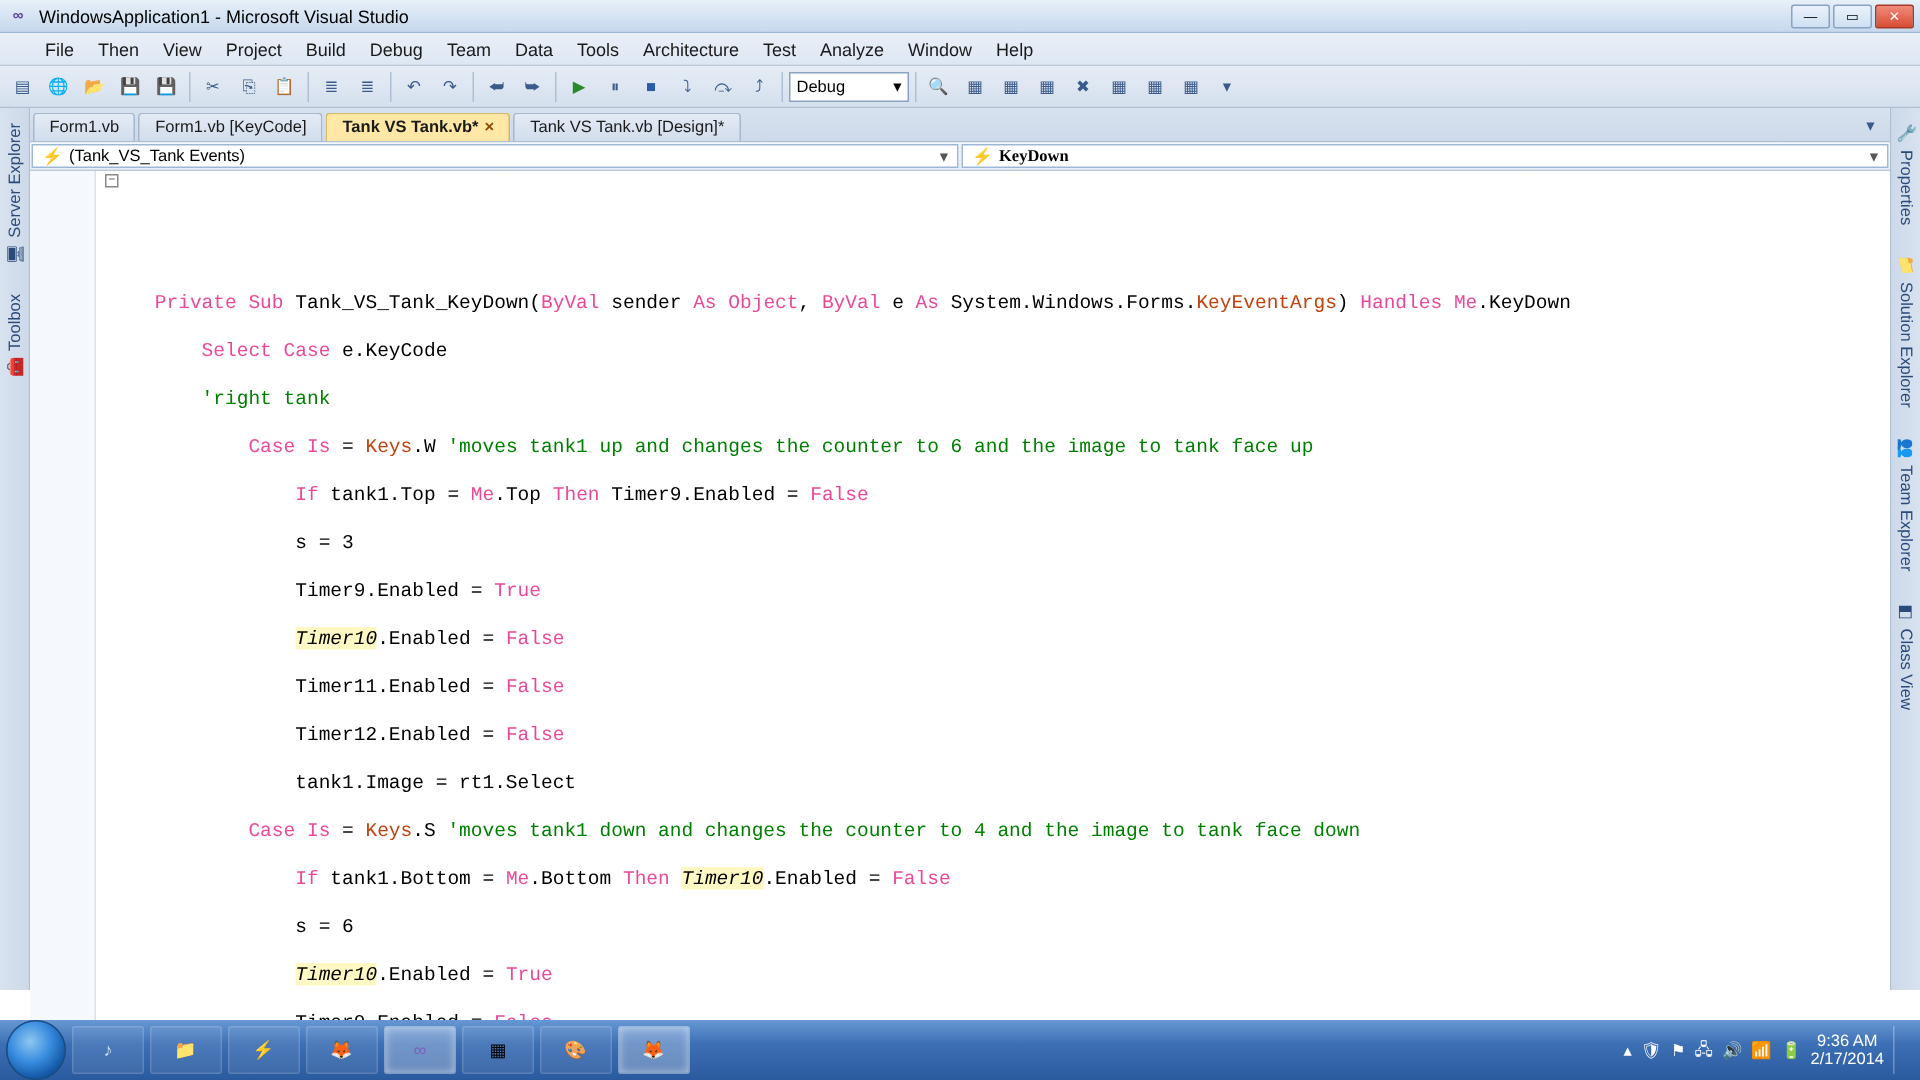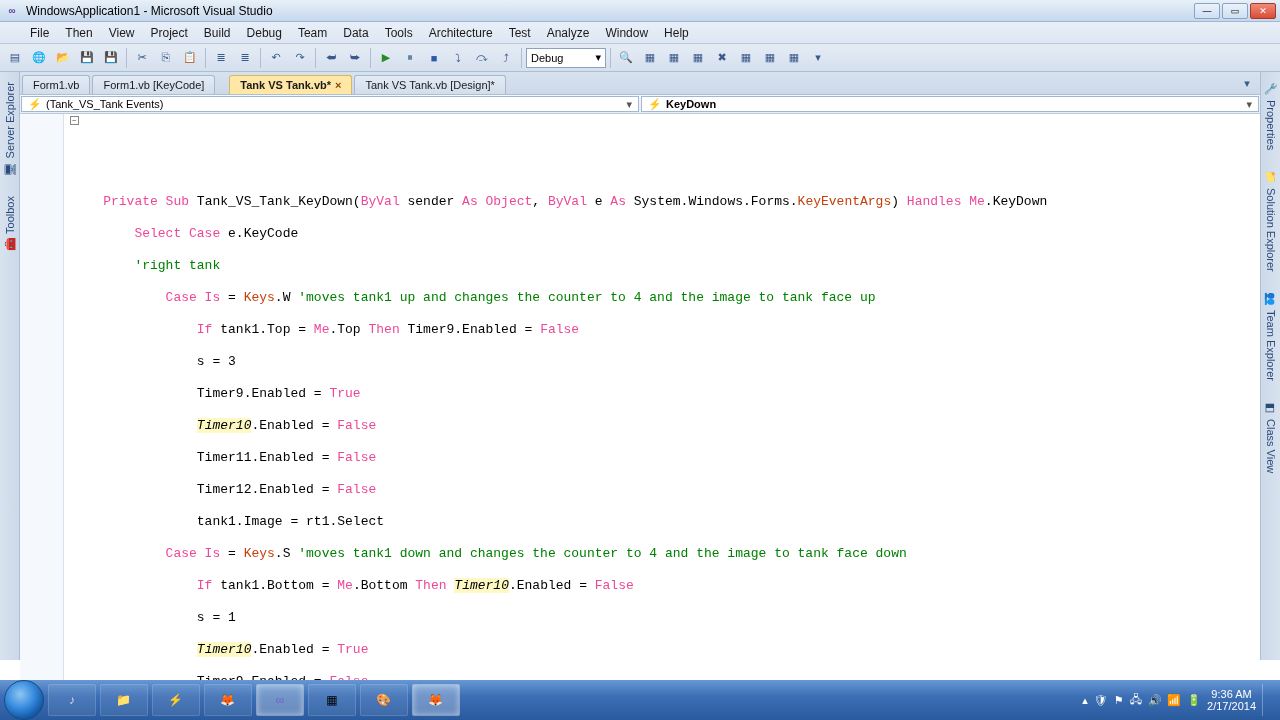--- a/index.html
+++ b/index.html
@@ -11,21 +11,21 @@
 .winbtn { width: 26px; height: 16px; border: 1px solid #8aa3c2; background: linear-gradient(to bottom,#eaf2fb,#cfe0f2); border-radius: 2px; display: flex; align-items: center; justify-content: center; font-size: 9px; cursor: pointer; }
 .winbtn.close { background: linear-gradient(to bottom,#f08b7a,#d84d34); color: #fff; border-color: #a53a28; }
 .menubar { height: 22px; background: linear-gradient(to bottom,#e9eff7,#dde7f3); display: flex; align-items: center; padding: 0 22px; border-bottom: 1px solid #bcc9da; }
 .menubar span { padding: 2px 8px; cursor: pointer; color: #1a1a1a; font-size: 12px; }
 .toolbar { height: 28px; background: linear-gradient(to bottom,#e5ecf5,#d5e0ee); border-bottom: 1px solid #aebfd4; display: flex; align-items: center; padding: 0 4px; gap: 2px; }
 .tbtn { width: 22px; height: 22px; display: flex; align-items: center; justify-content: center; cursor: pointer; border-radius: 2px; font-size: 11px; color: #3a5a8a; }
 .tsep { width: 1px; height: 20px; background: #aebfd4; margin: 0 2px; }
 .config-dd { height: 20px; border: 1px solid #8aa3c2; background: #fff; padding: 0 4px; font-size: 11px; min-width: 80px; display: flex; align-items: center; justify-content: space-between; cursor: pointer; }
 .doctabs { height: 24px; background: linear-gradient(to bottom,#d8e2ef,#cdd9e9); display: flex; align-items: flex-end; padding: 0 2px; border-bottom: 1px solid #aebfd4; }
 .doctab { padding: 3px 10px; margin-right: 2px; background: linear-gradient(to bottom,#e3ebf5,#d2ddec); border: 1px solid #a8b8cc; border-bottom: none; cursor: pointer; font-size: 11px; display: flex; align-items: center; gap: 4px; border-top-left-radius: 3px; border-top-right-radius: 3px; color: #1a1a1a; }
-.doctab.active { background: #ffe8a6; border-color: #d4b868; font-weight: bold; margin-left: 12px; }
+.doctab.active { background: #ffe8a6; border-color: #d4b868; font-weight: bold; }
 .doctab .x { color: #8a4a00; font-weight: bold; cursor: pointer; }
 .classbar { height: 22px; background: linear-gradient(to bottom,#f5f8fc,#e8eef6); display: flex; border-bottom: 1px solid #bcc9da; }
 .classdd { flex: 1; border: 1px solid #9db7d4; margin: 1px; background: #fff; display: flex; align-items: center; padding: 0 6px; font-size: 11px; cursor: pointer; gap: 4px; }
 .classdd .ico { width: 14px; height: 14px; display: inline-flex; align-items: center; justify-content: center; }
 .classdd .dd-arrow { margin-left: auto; color: #555; }
 .code-area { flex: 1; display: flex; background: #fff; }
 .code-editor { flex: 1; font-family: Consolas, "Courier New", monospace; font-size: 13px; line-height: 16px; white-space: pre; overflow: hidden; padding: 0 4px; color: #000; position: relative; }
 .code-line { display: block; }
 .kw { color: #ec4899; }
 .type { color: #c2410c; }
@@ -171,44 +171,44 @@
   </div>
 
   <div class="classbar">
     <div class="classdd">
         <span class="ico" style="color:#c8a030;">⚡</span>
         <span>(Tank_VS_Tank Events)</span>
         <span class="dd-arrow">▾</span>
       </div>
     <div class="classdd">
         <span class="ico" style="color:#c8a030;">⚡</span>
-        <span style="font-weight:bold;">KeyDown</span>
+        <span style="font-weight:bold;font-family:Liberation Serif, serif;">KeyDown</span>
         <span class="dd-arrow">▾</span>
       </div>
   </div>
 
   <div class="code-area">
     <div class="code-editor">
       <div class="gutter"></div>
       <div class="collapse-box" style="top:2px;">−</div>
       <div class="code-content">
 <span class="code-line"><span class="kw">    Private Sub</span><span> Tank_VS_Tank_KeyDown(</span><span class="kw">ByVal</span><span> sender </span><span class="kw">As</span><span class="kw"> Object</span><span>, </span><span class="kw">ByVal</span><span> e </span><span class="kw">As</span><span> System.Windows.Forms.</span><span class="type">KeyEventArgs</span><span>) </span><span class="kw">Handles</span><span class="kw"> Me</span><span>.KeyDown</span></span>
 <span class="code-line"><span class="kw">        Select Case</span><span> e.KeyCode</span></span>
 <span class="code-line cm">        'right tank</span>
-<span class="code-line"><span class="kw">            Case Is</span><span> = </span><span class="type">Keys</span><span>.W </span><span class="cm">'moves tank1 up and changes the counter to 4 and the image to tank face up</span></span>
+<span class="code-line"><span class="kw">            Case Is</span><span> = </span><span class="type">Keys</span><span>.W </span><span class="cm">'moves tank1 up and changes the counter to 6 and the image to tank face up</span></span>
 <span class="code-line"><span class="kw">                If</span><span> tank1.Top = </span><span class="kw">Me</span><span>.Top </span><span class="kw">Then</span><span> Timer9.Enabled = </span><span class="kw">False</span></span>
 <span class="code-line">                s = 3</span>
 <span class="code-line"><span>                Timer9.Enabled = </span><span class="kw">True</span></span>
 <span class="code-line"><span>                </span><span class="hl">Timer10</span><span>.Enabled = </span><span class="kw">False</span></span>
 <span class="code-line"><span>                Timer11.Enabled = </span><span class="kw">False</span></span>
 <span class="code-line"><span>                Timer12.Enabled = </span><span class="kw">False</span></span>
 <span class="code-line">                tank1.Image = rt1.Select</span>
 <span class="code-line"><span class="kw">            Case Is</span><span> = </span><span class="type">Keys</span><span>.S </span><span class="cm">'moves tank1 down and changes the counter to 4 and the image to tank face down</span></span>
 <span class="code-line"><span class="kw">                If</span><span> tank1.Bottom = </span><span class="kw">Me</span><span>.Bottom </span><span class="kw">Then</span><span> </span><span class="hl">Timer10</span><span>.Enabled = </span><span class="kw">False</span></span>
-<span class="code-line">                s = 1</span>
+<span class="code-line">                s = 6</span>
 <span class="code-line"><span>                </span><span class="hl">Timer10</span><span>.Enabled = </span><span class="kw">True</span></span>
 <span class="code-line"><span>                Timer9.Enabled = </span><span class="kw">False</span></span>
 <span class="code-line"><span>                Timer11.Enabled = </span><span class="kw">False</span></span>
 
 
 
 
 
 
 

